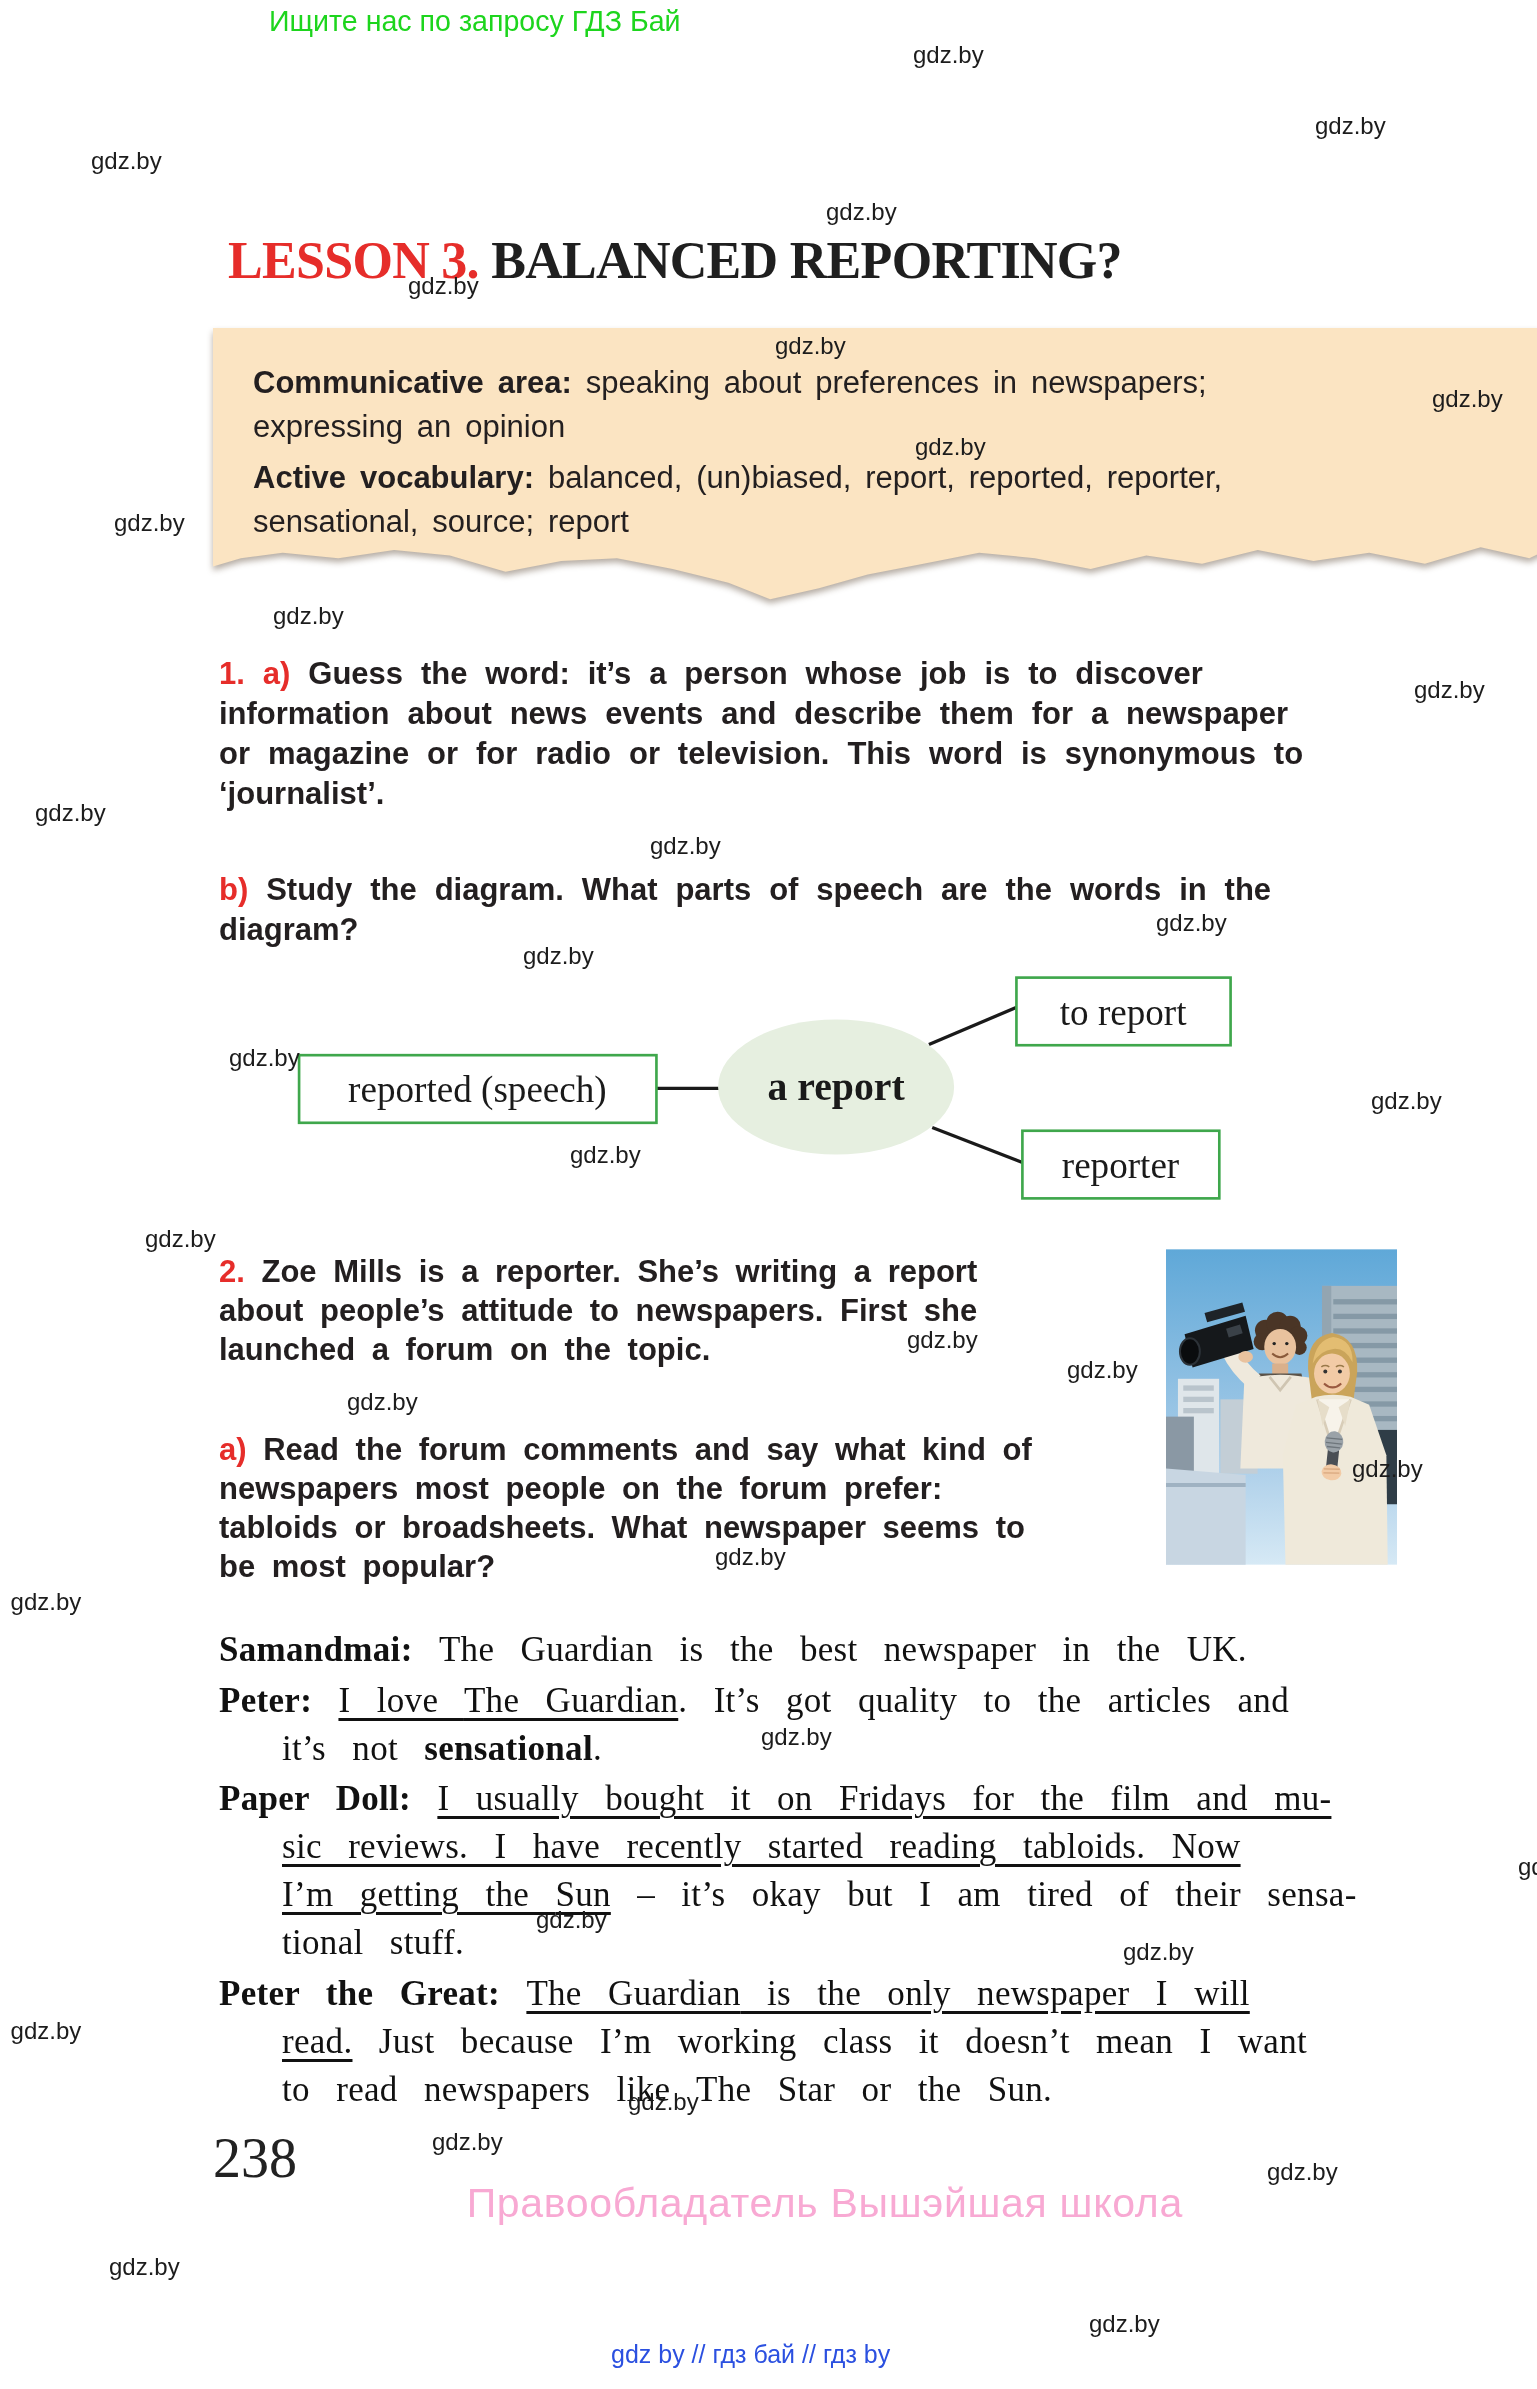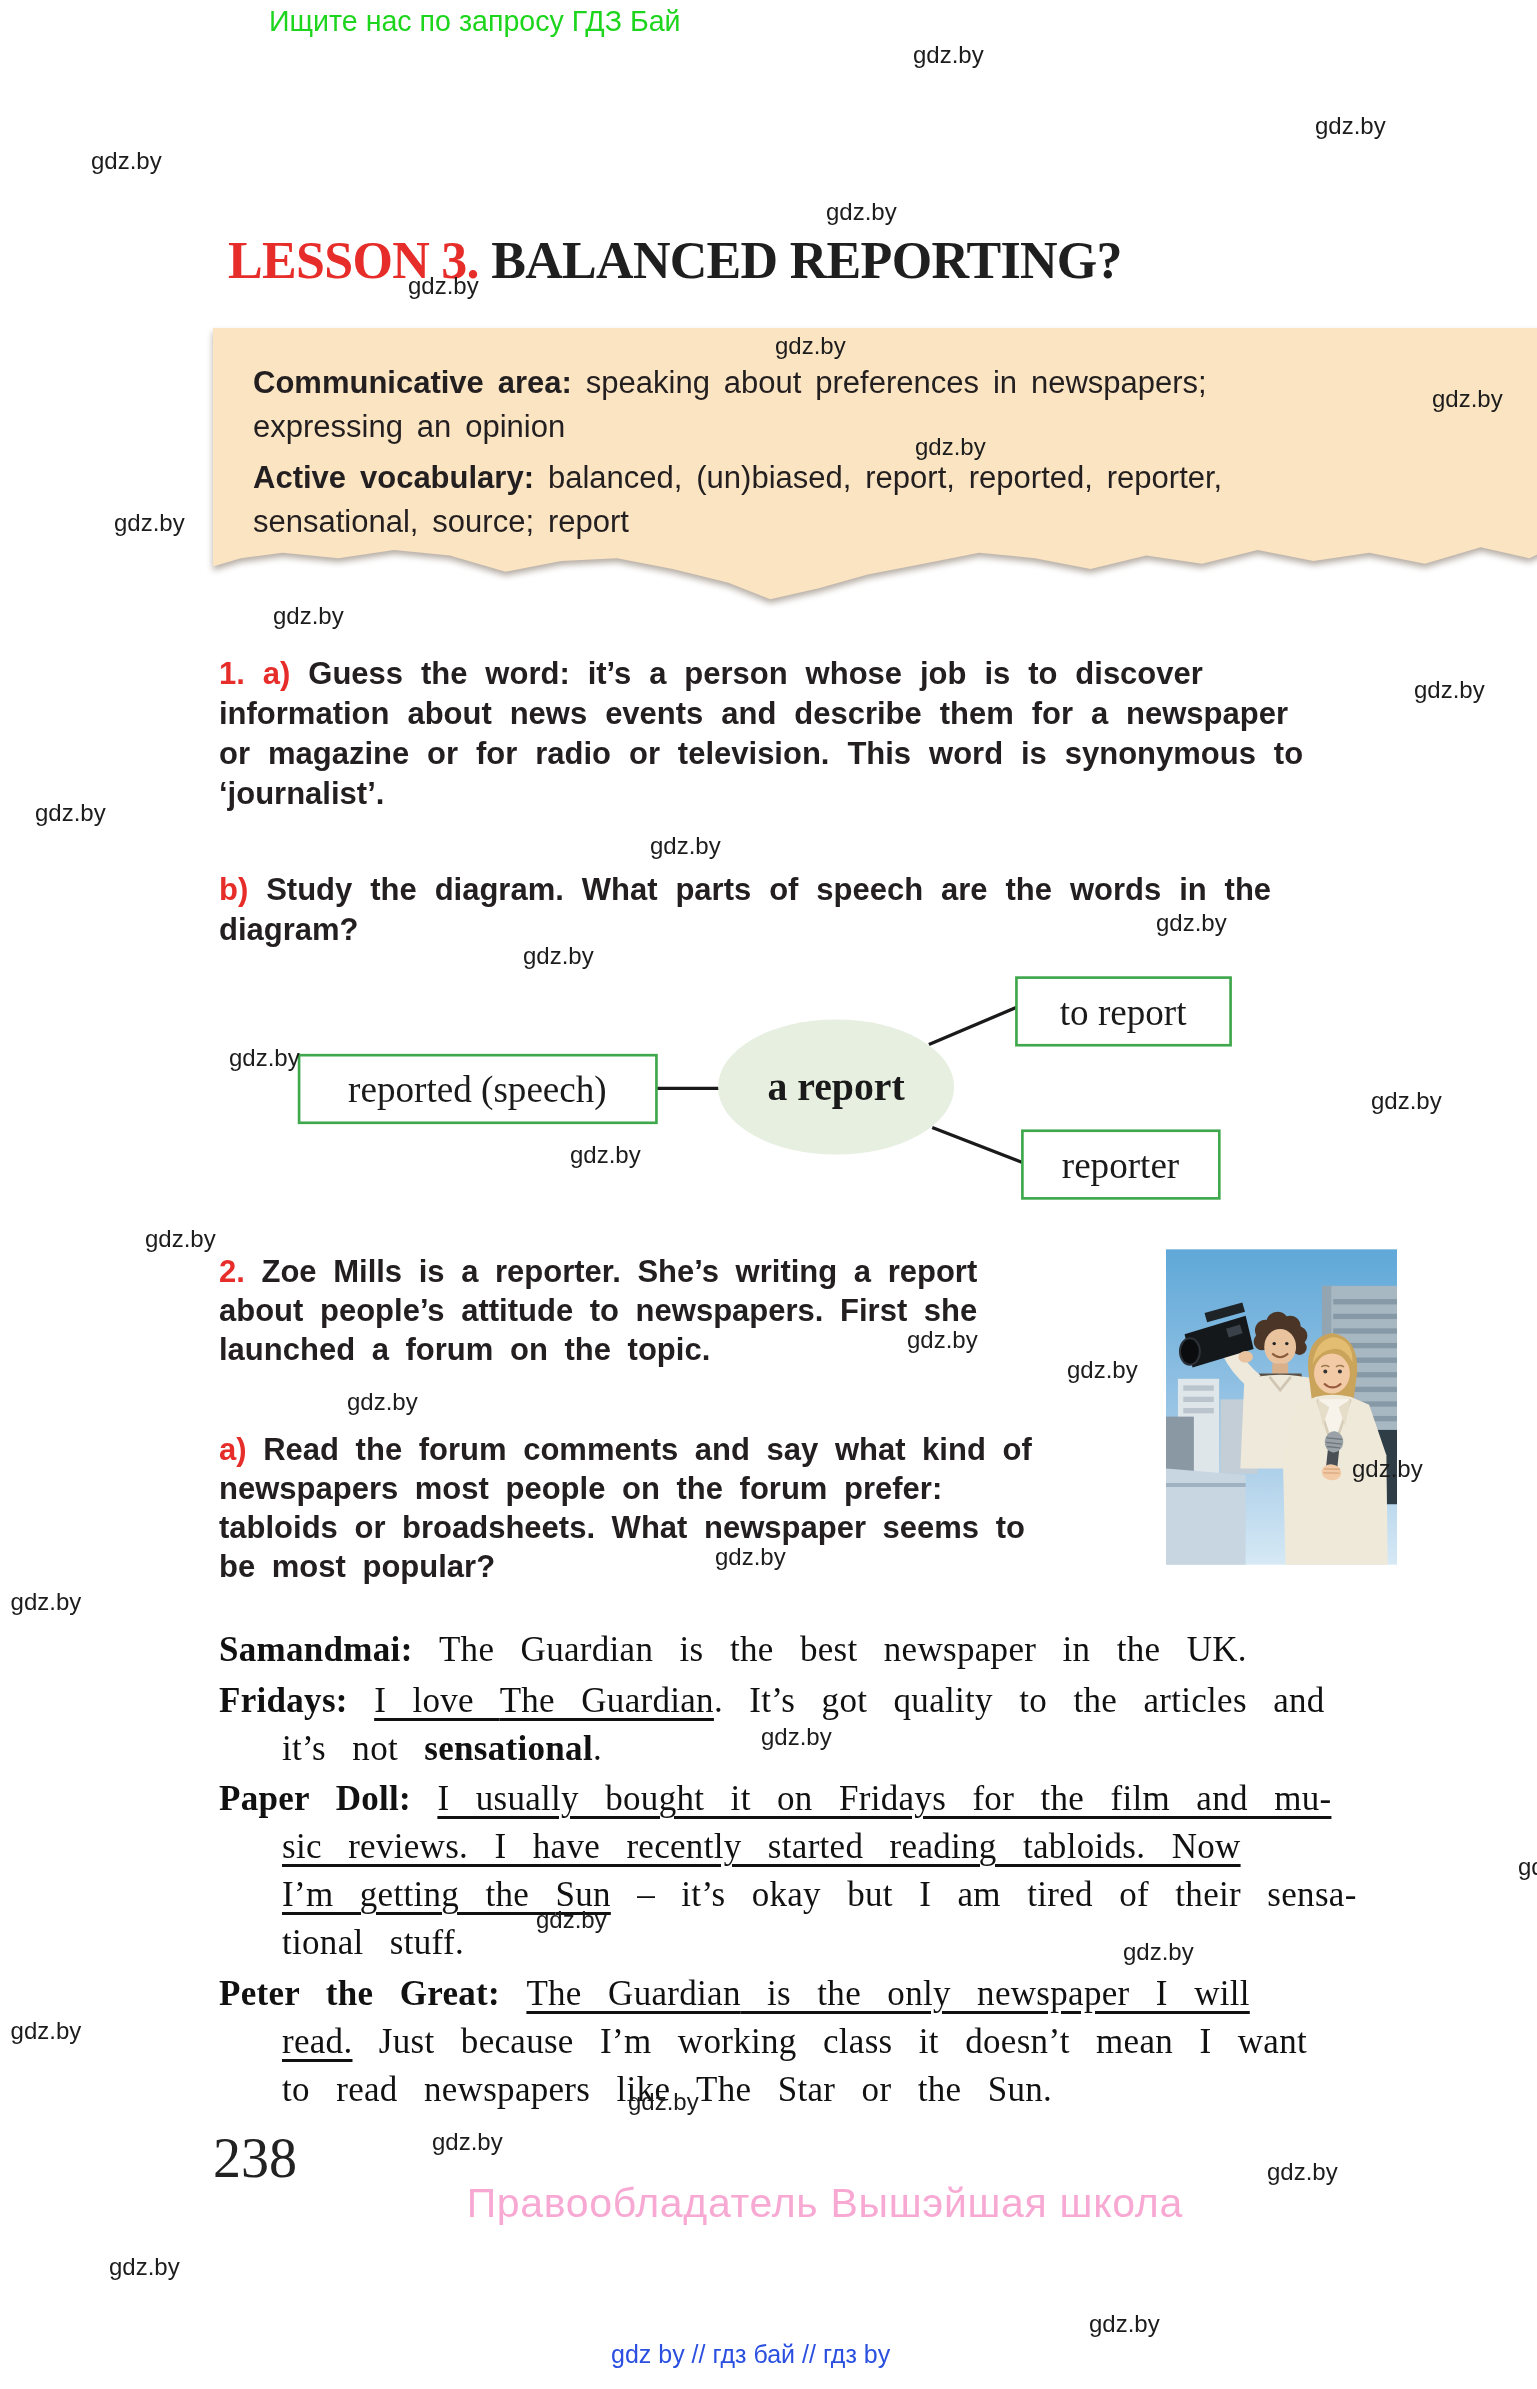--- a/index.html
+++ b/index.html
@@ -207,21 +207,21 @@
       <rect x="243" y="296" width="17" height="50" rx="7" fill="#4a4f55"></rect>
       <ellipse cx="251" cy="290" rx="14" ry="16" fill="#9aa2a8"></ellipse>
       <path d="M239 285 L263 285 M239 292 L263 292 M241 298 L261 298" stroke="#6e767c" stroke-width="2"></path>
       <ellipse cx="252" cy="336" rx="15" ry="12" fill="#f2cba6"></ellipse>
       <path d="M240 332 L264 330 M240 338 L264 336" stroke="#d9a87f" stroke-width="2"></path>
     </g>
   </svg>
 
   <div class="forum">
       <p><span class="b">Samandmai: </span><span class="i">The Guardian</span><span> is the best newspaper in the UK.</span></p>
-      <p><span class="b">Fridays: </span><span class="u">I love </span><span class="i u">The Guardian</span><span>. It’s got quality to the articles and
+      <p><span class="b">Peter: </span><span class="u">I love </span><span class="i u">The Guardian</span><span>. It’s got quality to the articles and
 it’s not </span><span class="b">sensational</span><span>.</span></p>
       <p><span class="b">Paper Doll: </span><span class="u">I usually bought it on Fridays for the film and mu-
 sic reviews. I have recently started reading tabloids. Now
 I’m getting the </span><span class="i u">Sun</span><span> – it’s okay but I am tired of their sensa-
 tional stuff.</span></p>
       <p><span class="b">Peter the Great: </span><span class="i u">The Guardian</span><span class="u"> is the only newspaper I will
 read.</span><span> Just because I’m working class it doesn’t mean I want
 to read newspapers like </span><span class="i">The Star</span><span> or the </span><span class="i">Sun</span><span>.</span></p>
     </div>
 

